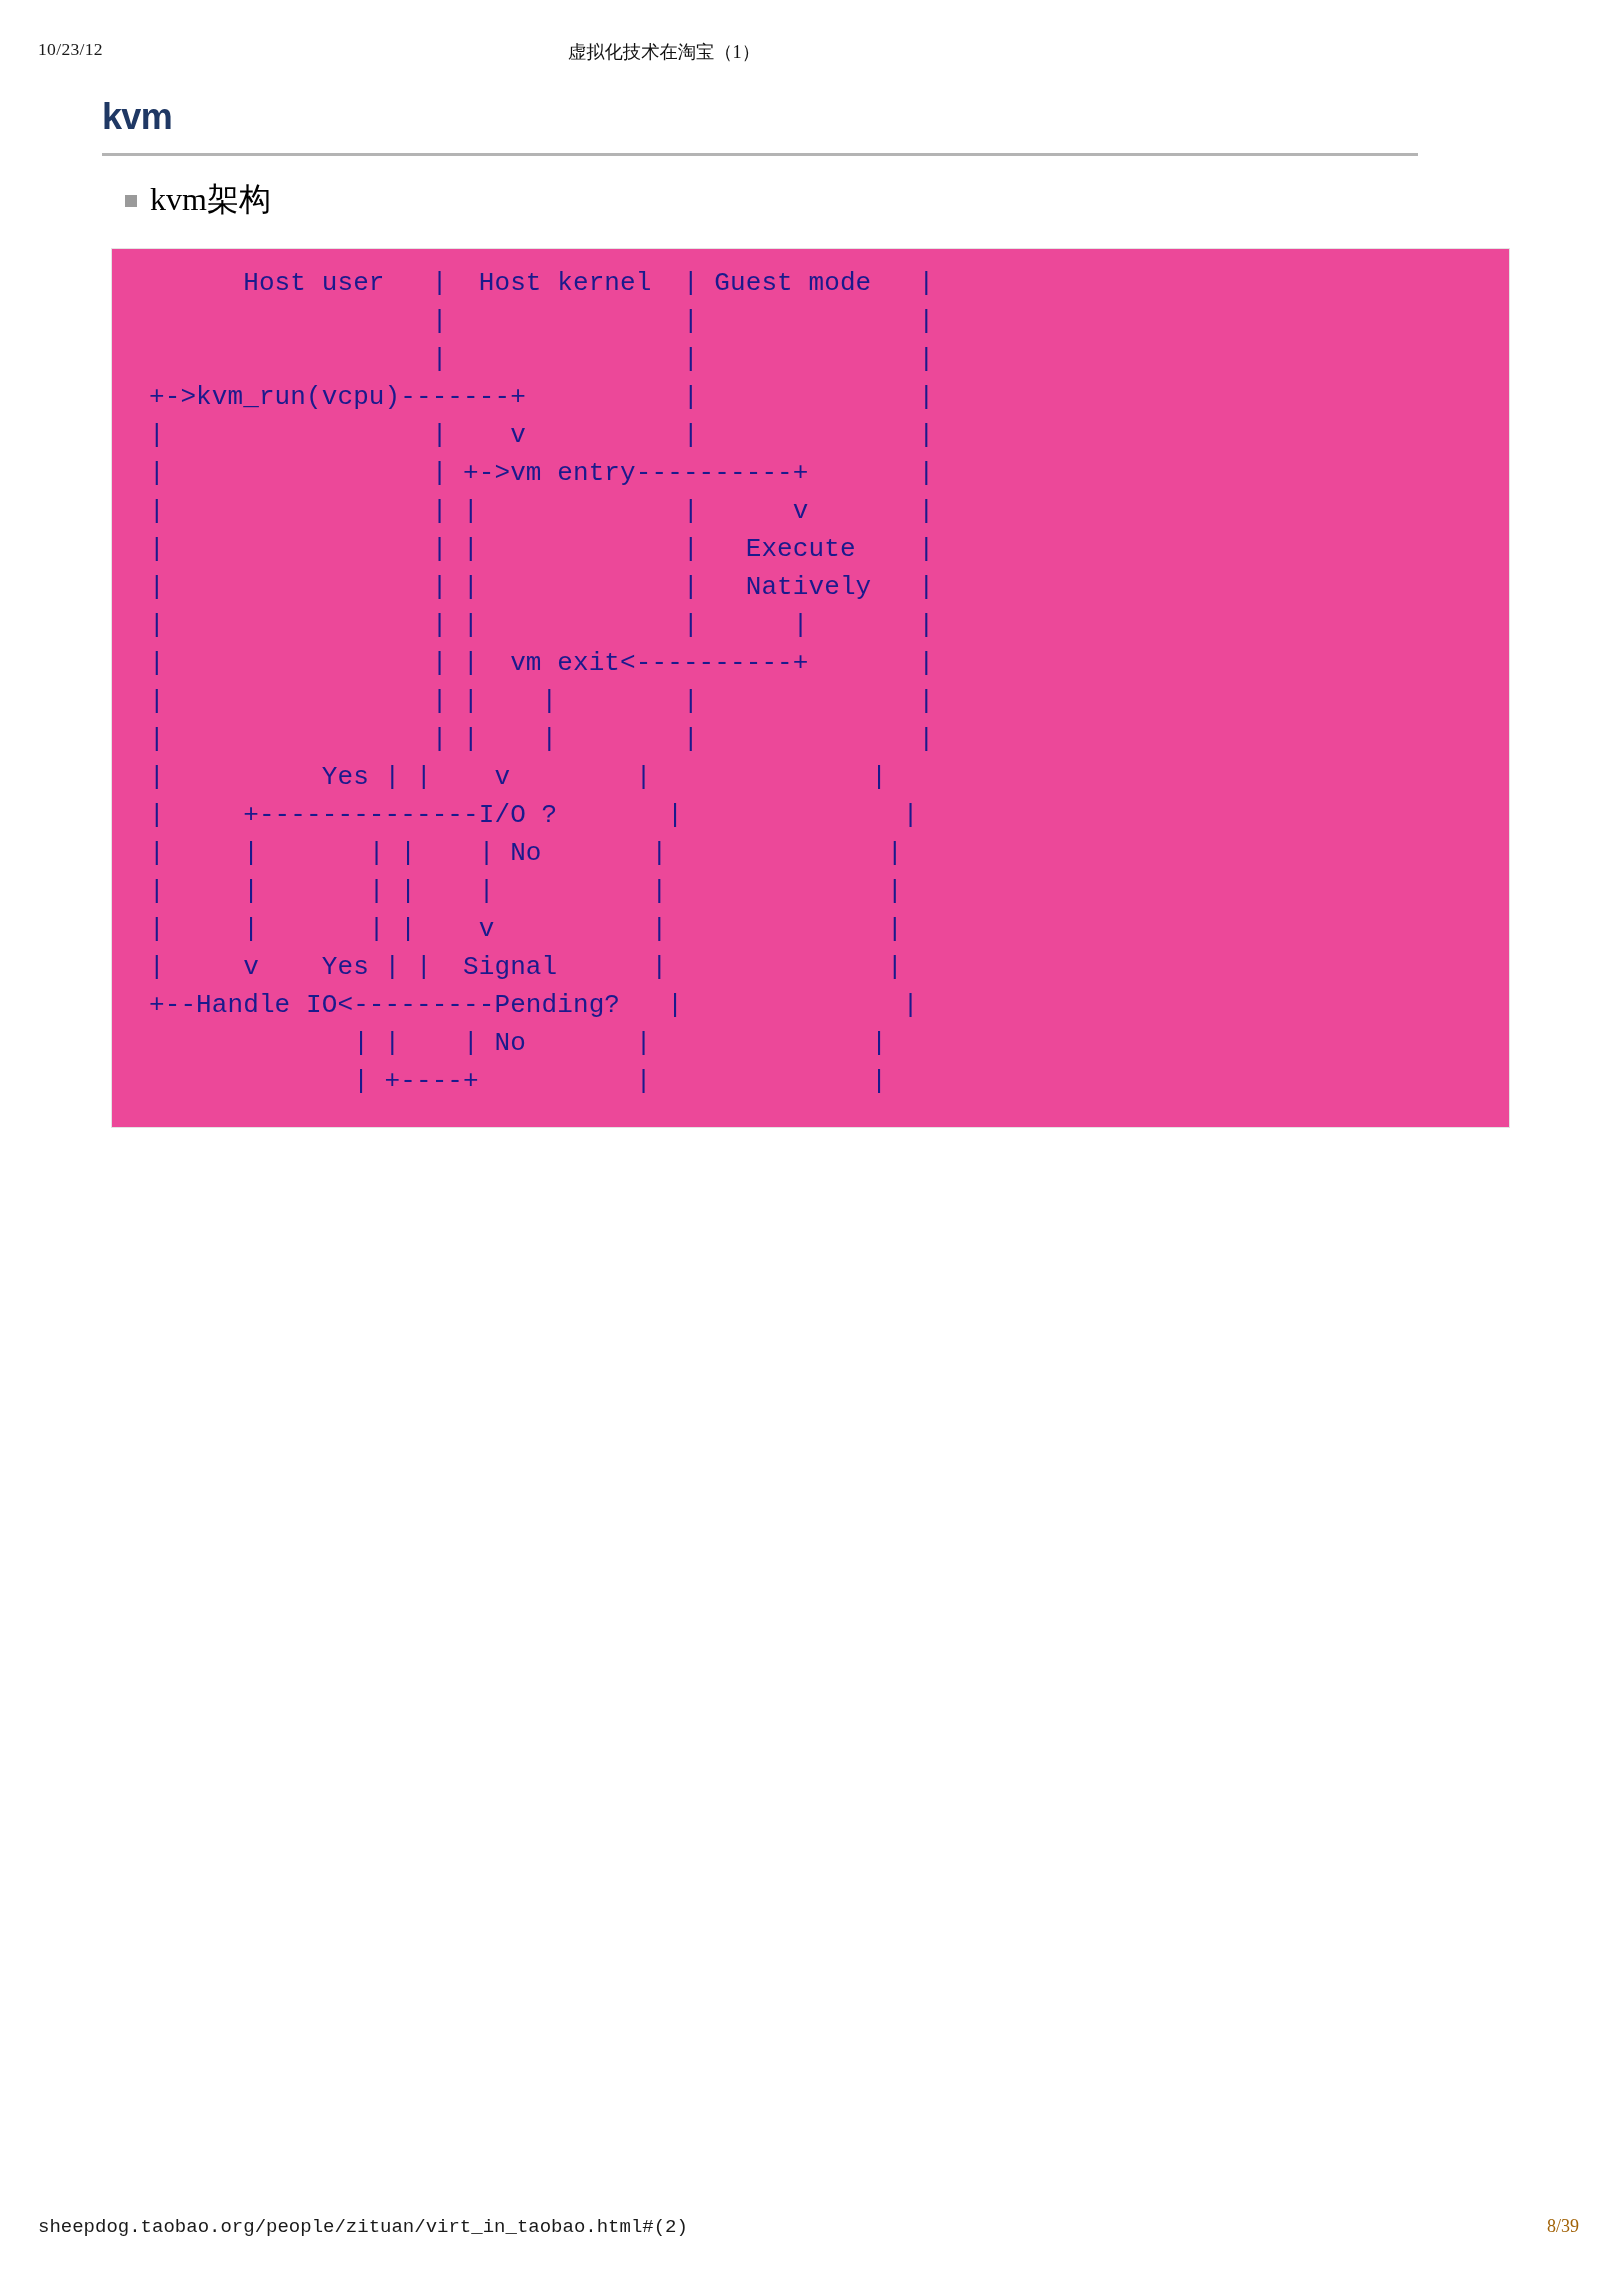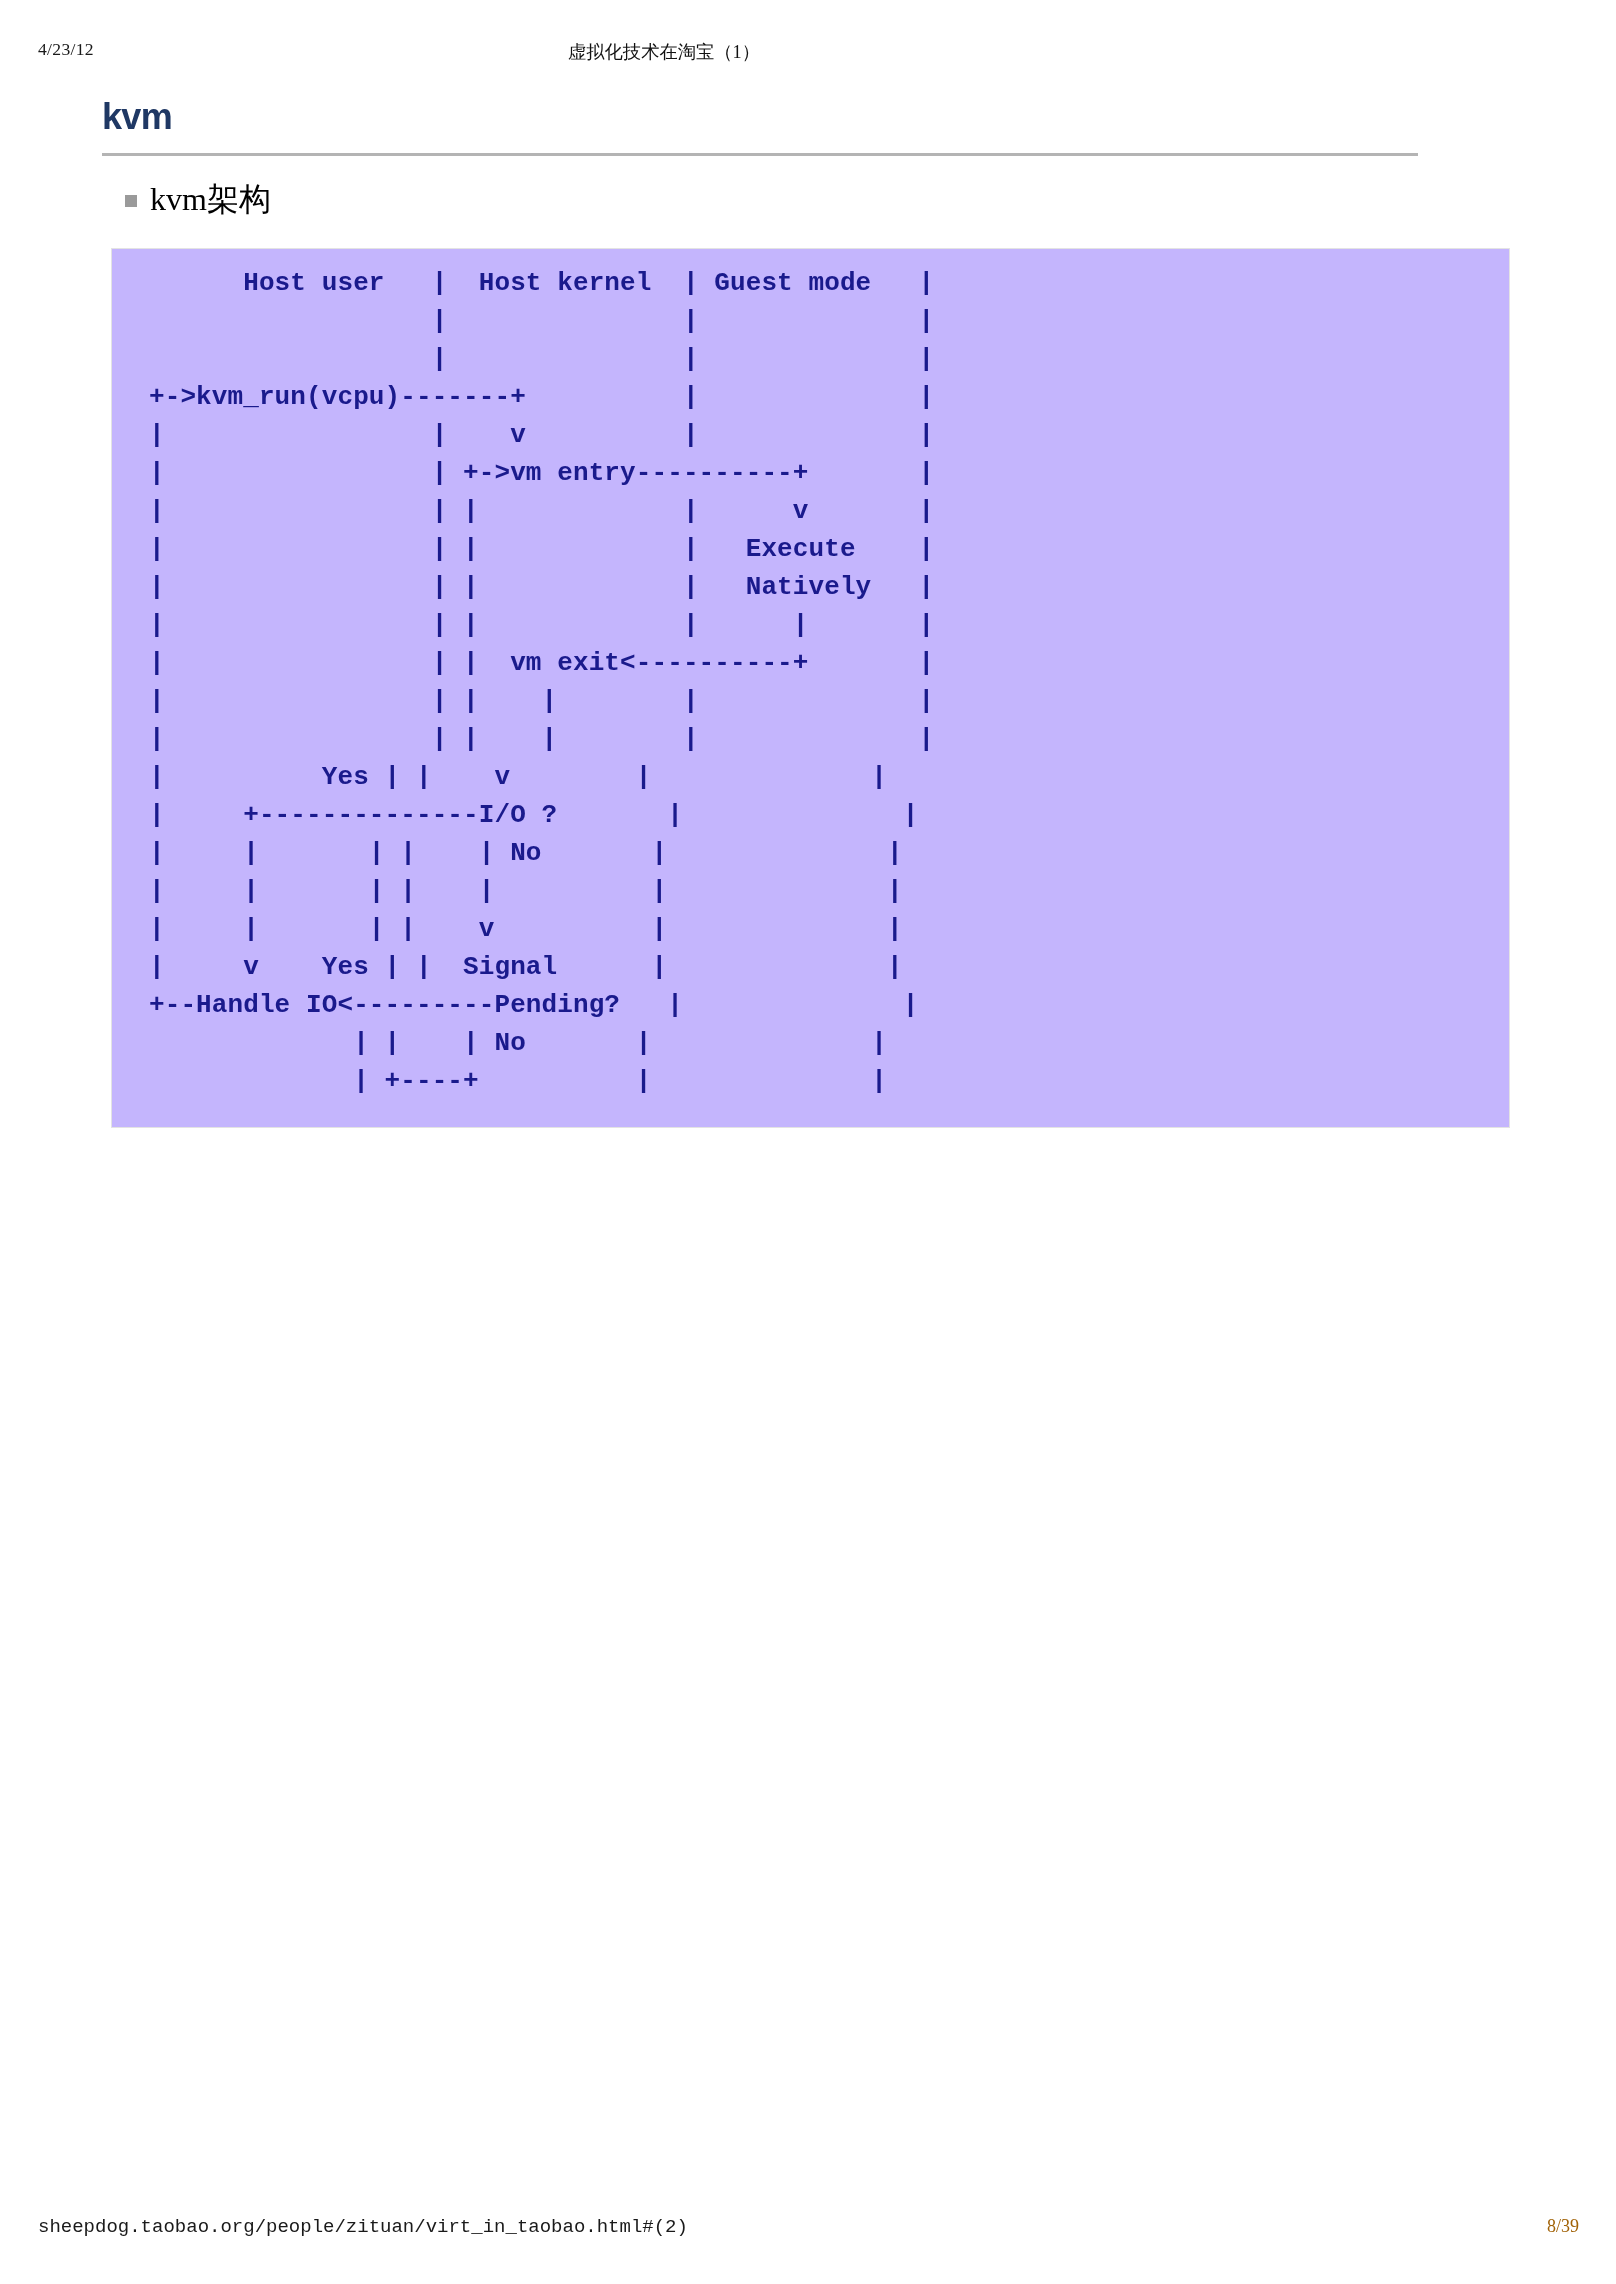--- a/index.html
+++ b/index.html
@@ -92,25 +92,24 @@
     white-space: nowrap;
   }
 
   
   .art-box {
     position: absolute;
     left: 111px;
     top: 248px;
     width: 1399px;
     height: 880px;
-    background: #c4b5fd;
+    background: #ec4899;
     border: 1.4px solid #e3e3e3;
     box-sizing: border-box;
     overflow: hidden;
-    font-weight: bold;
   }
   .art-pre {
     position: absolute;
     left: 37px;
     top: 15px;
     margin: 0;
     font-family: "Liberation Mono", "DejaVu Sans Mono", monospace;
     font-size: 26px;
     line-height: 38px;
     letter-spacing: 0.1px;
@@ -142,21 +141,21 @@
     font-family: "Liberation Serif", "DejaVu Serif", serif;
     font-size: 18px;
     color: #a16207;
     white-space: nowrap;
   }
 </style>
 </head>
 <body>
 
 <div class="page-header">
-  <div class="hdr-date">4/23/12</div>
+  <div class="hdr-date">10/23/12</div>
   <div class="hdr-title">虚拟化技术在淘宝（1）</div>
 </div>
 
 <div class="slide-title">kvm</div>
 <div class="title-rule"></div>
 
 <div class="bullet-row">
   <span class="bullet-mark"></span>
   <span class="bullet-text">kvm架构</span>
 </div>

